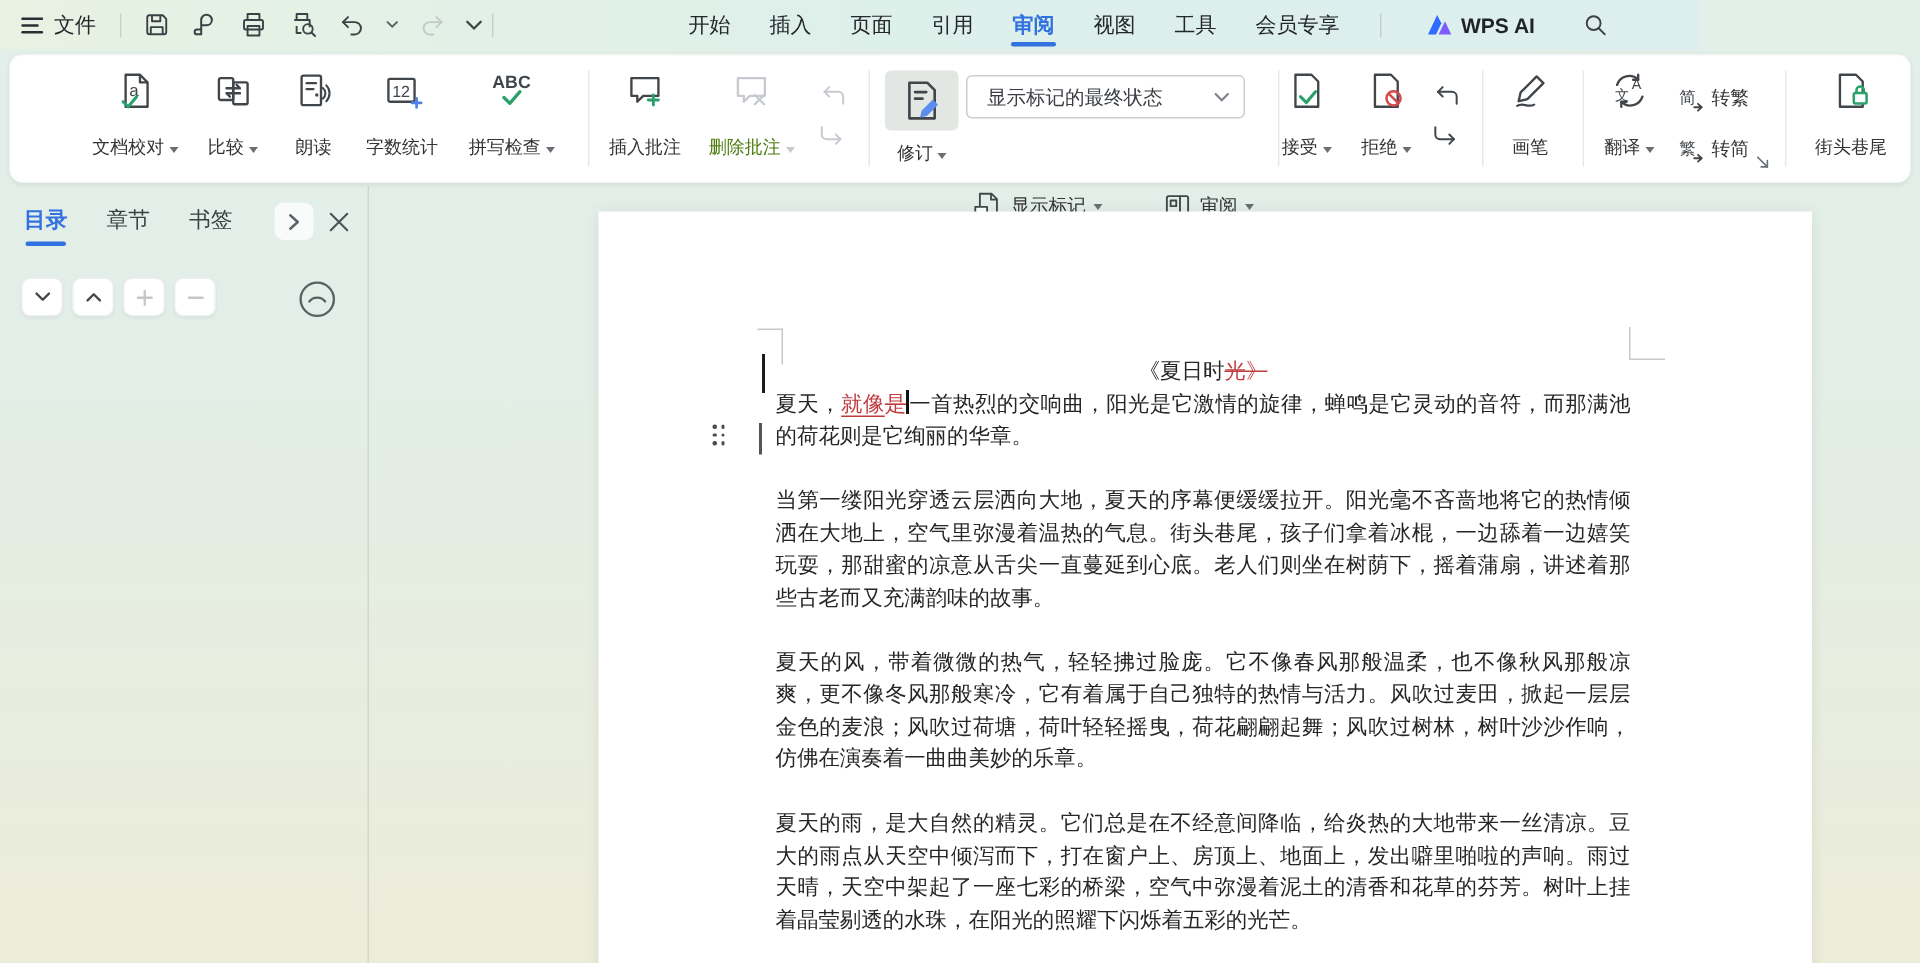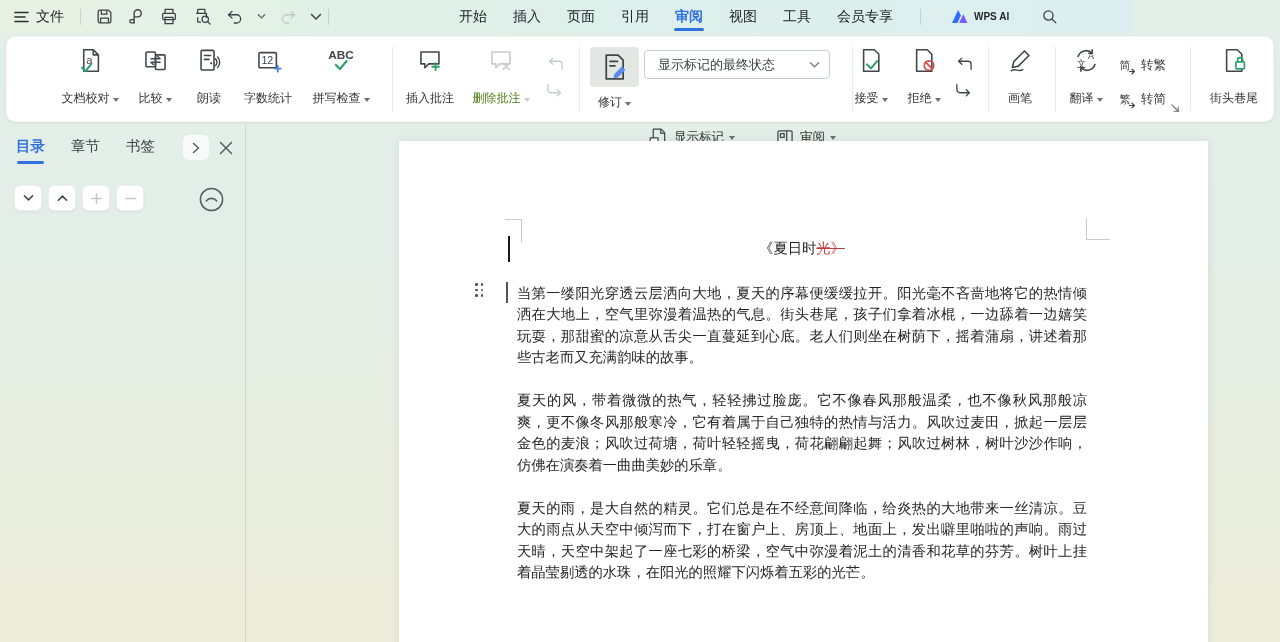--- a/index.html
+++ b/index.html
@@ -13,21 +13,21 @@
               background:linear-gradient(90deg,#e8f2e3 0%,#def0e9 45%,#dceef0 100%);
               display:flex; align-items:center; }
   .menu-btn { display:flex; align-items:center; gap:7px; padding:0 10px 0 14px; font-size:14px; color:#23262a; cursor:default;}
   .tb-divider { width:1px; height:16px; background:rgba(0,0,0,.12); margin:0 6px; }
   .qat { display:flex; align-items:center; gap:13px; margin-left:8px; }
   .qat .ic { display:flex; align-items:center; }
   .tabs { position:absolute; left:458px; top:0; height:33px; display:flex; align-items:center; gap:24px; }
   .tab { font-size:14px; color:#23262a; position:relative; padding:6px 1px; white-space:nowrap; }
   .tab.active { color:#3271e0; font-weight:700; }
   .tab.active::after { content:""; position:absolute; left:0; right:0; bottom:1px; height:3px; border-radius:2px; background:#3271e0; }
-  .brand { display:flex; align-items:center; gap:6px; margin-left:4px; font-size:10px; font-weight:600; color:#1f2329; }
+  .brand { display:flex; align-items:center; gap:6px; margin-left:4px; font-size:14px; font-weight:600; color:#1f2329; }
   svg { display:block; }
 
   
   .ribbon { position:absolute; left:6px; top:36px; width:1268px; height:86px;
             background:#ffffff; border-radius:9px; box-shadow:0 1px 3px rgba(60,80,70,.10);
             border:1px solid rgba(0,0,0,.04); }
   .rdiv { position:absolute; top:10px; width:1px; height:64px; background:#e7e9ec; }
   .rbtn { position:absolute; top:8px; transform:translateX(-50%); width:84px; height:68px;
           display:flex; flex-direction:column; align-items:center; justify-content:space-between; padding:2px 0 6px; }
   .rlabel { font-size:12px; color:#333; display:flex; align-items:center; gap:3px; white-space:nowrap;text-align:right; }
@@ -62,21 +62,21 @@
   .page { position:absolute; left:399px; top:141px; width:809px; height:520px; background:#ffffff;
           box-shadow:0 0 8px rgba(60,80,70,.10); }
   .mark-l { position:absolute; left:106px; top:78px; width:17px; height:24px; border-top:1px solid #c6cacd; border-right:1px solid #c6cacd; }
   .mark-r { position:absolute; left:687px; top:77px; width:24px; height:22px; border-left:1px solid #c6cacd; border-bottom:1px solid #c6cacd; }
   .caret-title { position:absolute; left:109px; top:95px; width:2px; height:26px; background:#1b1b1b; }
   .changebar-p1 { position:absolute; left:107px; top:141px; width:2px; height:21px; background:#555; }
   .drag-handle { position:absolute; left:76px; top:142px; display:grid; grid-template-columns:repeat(2,2.6px); grid-auto-rows:2.6px; gap:3px; }
   .drag-handle i { background:#4d4d4d; border-radius:50%; }
   .doc-content { position:absolute; left:118px; top:97px; width:570px;
                  font-family:"Liberation Serif","DejaVu Serif",serif; font-size:14.3px; line-height:21.5px; color:#262626; }
-  .doc-title { text-align:center; margin-bottom:23px; }
+  .doc-title { text-align:center; }
   .para { text-align:justify; margin-bottom:21.5px; }
   .rev-ins { color:#bf3b3d; text-decoration:underline; text-underline-offset:3px; }
   .rev-del { color:#bf3b3d; text-decoration:line-through; }
   .caret-inline { display:inline-block; width:1.5px; height:16px; background:#111; vertical-align:-2px; }
 </style>
 </head>
 <body>
 
 <div id="app">
 
@@ -473,19 +473,22 @@
         <i></i>
         <i></i>
         <i></i>
         <i></i>
     </div>
 
     <div class="doc-content">
       <div class="doc-title">
         <span>《夏日时</span><span class="rev-del">光》</span>
       </div>
+      <div class="para">
+        <span>夏天，</span><span class="rev-ins">就像</span><span class="rev-del">是</span><span class="caret-inline"></span><span>一首热烈的交响曲，阳光是它激情的旋律，蝉鸣是它灵动的音符，而那满池的荷花则是它绚丽的华章。</span>
+      </div>
       <div class="para">当第一缕阳光穿透云层洒向大地，夏天的序幕便缓缓拉开。阳光毫不吝啬地将它的热情倾洒在大地上，空气里弥漫着温热的气息。街头巷尾，孩子们拿着冰棍，一边舔着一边嬉笑玩耍，那甜蜜的凉意从舌尖一直蔓延到心底。老人们则坐在树荫下，摇着蒲扇，讲述着那些古老而又充满韵味的故事。</div>
       <div class="para">夏天的风，带着微微的热气，轻轻拂过脸庞。它不像春风那般温柔，也不像秋风那般凉爽，更不像冬风那般寒冷，它有着属于自己独特的热情与活力。风吹过麦田，掀起一层层金色的麦浪；风吹过荷塘，荷叶轻轻摇曳，荷花翩翩起舞；风吹过树林，树叶沙沙作响，仿佛在演奏着一曲曲美妙的乐章。</div>
       <div class="para">夏天的雨，是大自然的精灵。它们总是在不经意间降临，给炎热的大地带来一丝清凉。豆大的雨点从天空中倾泻而下，打在窗户上、房顶上、地面上，发出噼里啪啦的声响。雨过天晴，天空中架起了一座七彩的桥梁，空气中弥漫着泥土的清香和花草的芬芳。树叶上挂着晶莹剔透的水珠，在阳光的照耀下闪烁着五彩的光芒。</div>
     </div>
   </div>
 
 </div>
 
 </body></html>

